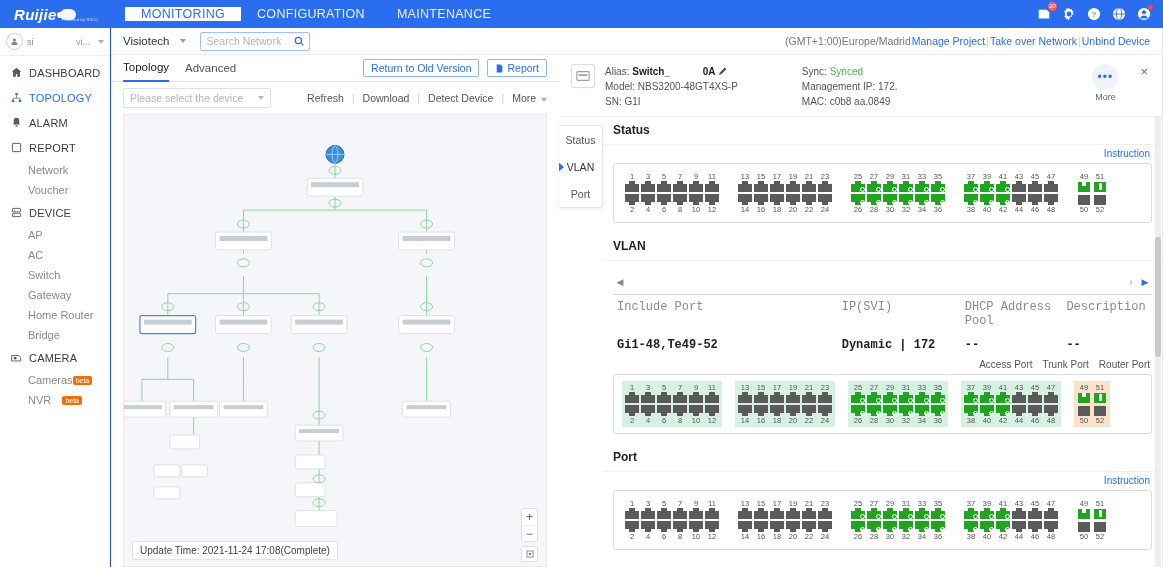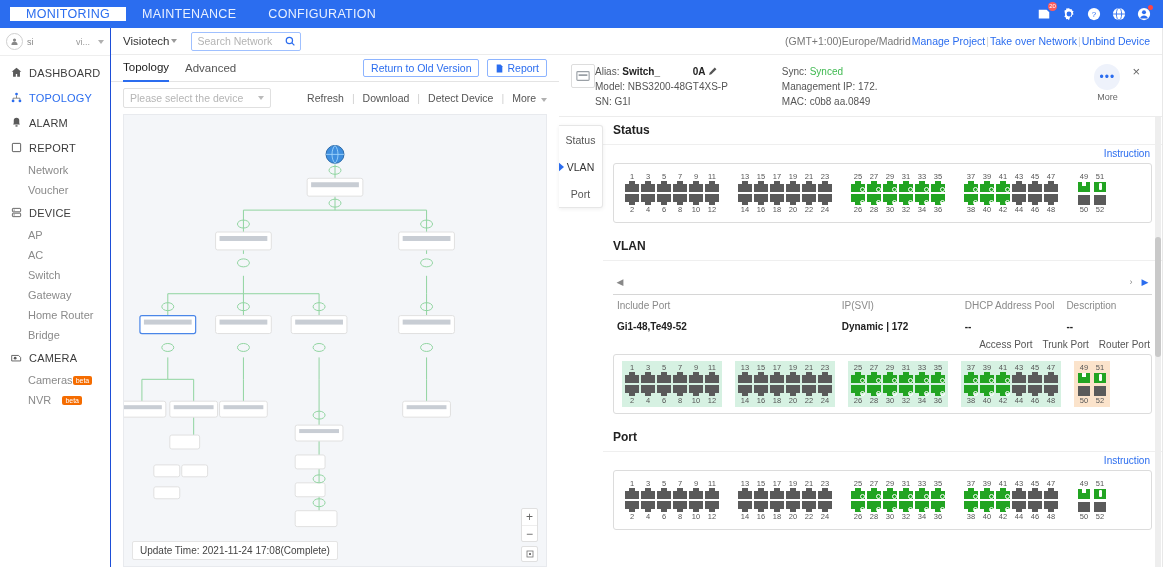--- a/index.html
+++ b/index.html
@@ -54,21 +54,21 @@
   .nav-item.active .nico svg { fill: #2b6def; }
   .nav-sub { height: 20px; display: flex; align-items: center; padding-left: 28px; font-size: 11px; color: #8a8a8a; cursor: pointer; }
   .beta {
     background: #f56c00; color: #fff; font-size: 7px; padding: 0 3px; border-radius: 2px;
     margin-left: auto; margin-right: 28px; line-height: 9px; height: 9px;
   }
 
   
   .center { flex: 1; display: flex; flex-direction: column; min-width: 0; border-right: 1px solid #e8e8e8; }
   .subbar { height: 27px; display: flex; align-items: center; padding: 0 12px; border-bottom: 1px solid #ececec; background: #fff; }
-  .proj-sel { font-size: 11.5px; color: #333; display: flex; align-items: center; gap: 0; cursor: pointer; }
+  .proj-sel { font-size: 11.5px; color: #333; display: flex; align-items: center; gap: 9px; cursor: pointer; }
   .proj-sel .caret-down { border-top-color: #999; margin-left: 2px; }
   .search-box {
     margin-left: 14px; width: 110px; height: 19px; border: 1px solid #9fc0ff; border-radius: 2px;
     display: flex; align-items: center; padding: 0 5px; background: #fff;
   }
   .search-box input { border: none; outline: none; font-size: 10.5px; color: #333; width: 100%; font-family: inherit; background: transparent;}
   .search-box input::placeholder { color: #b3b3b3; }
   .search-box svg { width: 10px; height: 10px; stroke: #2b6def; fill: none; stroke-width: 2; flex: none; }
   .subbar-right { margin-left: auto; display: flex; align-items: center; gap: 1px; font-size: 10.5px; }
   .tz { color: #777; }
@@ -110,21 +110,21 @@
     position: absolute; right: 8px; bottom: 24px; width: 17px; background: #fff; border: 1px solid #e0e0e0;
     border-radius: 2px; display: flex; flex-direction: column; align-items: stretch;
   }
   .zoomctl div { height: 16px; display: flex; align-items: center; justify-content: center; font-size: 12px; color: #666; cursor: pointer; }
   .zoomctl div + div { border-top: 1px solid #eee; }
   .zoomctl-fit { position: absolute; right: 8px; bottom: 4px; width: 17px; height: 16px; background: #fff; border: 1px solid #e0e0e0; border-radius: 2px; display:flex;align-items:center;justify-content:center;cursor:pointer;}
   .zoomctl-fit svg { width: 8px; height: 8px; fill: #777; }
 
   
   .rightpane { flex: 1; display: flex; flex-direction: column; min-width: 0; background: #fff; position: relative; }
-  .devhdr { display: flex; padding: 9px 18px 7px 12px; border-bottom: 1px solid #ececec; }
+  .devhdr { display: flex; padding: 9px 10px 7px 12px; border-bottom: 1px solid #ececec; gap: 10px; }
   .devicon { width: 24px; height: 24px; border: 1px solid #ddd; border-radius: 2px; display: flex; align-items: center; justify-content: center; flex: none; }
   .devicon svg { width: 14px; height: 14px; fill: #9aa0a6; }
   .devcol { font-size: 10px; line-height: 15px; color: #555; }
   .devcol b { color: #222; }
   .devcol.c2 { margin-left: 54px; }
   .ok { color: #3fb950; }
   .penicon { display: inline-block; width: 9px; height: 9px; vertical-align: -1px; }
   .penicon svg { width: 9px; height: 9px; fill: #555; }
   .more-btn { margin-left: auto; width: 34px; text-align: center; cursor: pointer; }
   .more-circle { width: 26px; height: 26px; border-radius: 50%; background: #eef2fb; display: flex; align-items: center; justify-content: center; margin: 0 auto 2px; }
@@ -178,38 +178,43 @@
   .vlantabs { display: flex; align-items: stretch; margin: 0 10px; border-bottom: 1px solid #d6d6d6; height: 25px; }
   .vl-arrow { width: 14px; display: flex; align-items: center; justify-content: center; color: #888; font-size: 9px; cursor: pointer; }
   .vl-arrow.on { color: #2b6def; }
   .vtab {
     border: 1px solid #d6d6d6; border-bottom: none; background: #fff; font-size: 10.5px; font-weight: bold;
     color: #444; display: flex; align-items: center; padding: 0 11px; margin-right: 2px; cursor: pointer;
     border-radius: 2px 2px 0 0;
   }
   .vtab.active { color: #2b6def; border-color: #2b6def #d6d6d6 #fff; position: relative; top: 1px; }
   .vtable { margin: 0 10px; }
-  .vrow { display: flex; font-size: 10px; padding: 5px 0 5px 4px; }
+  .vrow { display: flex; font-size: 12px; padding: 5px 0 5px 4px; font-family: Liberation Mono, monospace; }
   .vrow.head { color: #8a8a8a; }
   .vrow.val { color: #222; font-weight: bold; }
   .vc1 { width: 42%; } .vc2 { width: 23%; } .vc3 { width: 19%; } .vc4 { width: 16%; }
   .legend { display: flex; justify-content: flex-end; gap: 10px; font-size: 10px; color: #555; padding: 2px 12px 4px 0; }
   .scrollbar { position: absolute; right: 1px; top: 0; width: 6px; background: #eee; }
   .scrollthumb { position: absolute; right: 1px; width: 6px; background: #c9c9c9; border-radius: 3px; }
 </style>
 </head>
 <body>
 
 <div class="app">
 
   <div class="topbar">
+    <div class="brand">
+      <span class="brand-text">Ruijie</span>
+      <span class="brand-cloud"></span>
+      <span class="brand-sub">Powered by RIICC</span>
+    </div>
     <div class="topnav" id="topnav">
         <div class="topnav-item active">MONITORING</div>
+        <div class="topnav-item">CONFIGURATION</div>
         <div class="topnav-item">MAINTENANCE</div>
-        <div class="topnav-item">CONFIGURATION</div>
       </div>
     <div class="topicons">
       <div class="ticon">
         <svg viewBox="0 0 16 16">
             <path d="M2 3h9l3 3v7H2z"></path>
           </svg>
         <span class="badge-num">20</span>
       </div>
       <div class="ticon">
         <svg viewBox="0 0 16 16">

